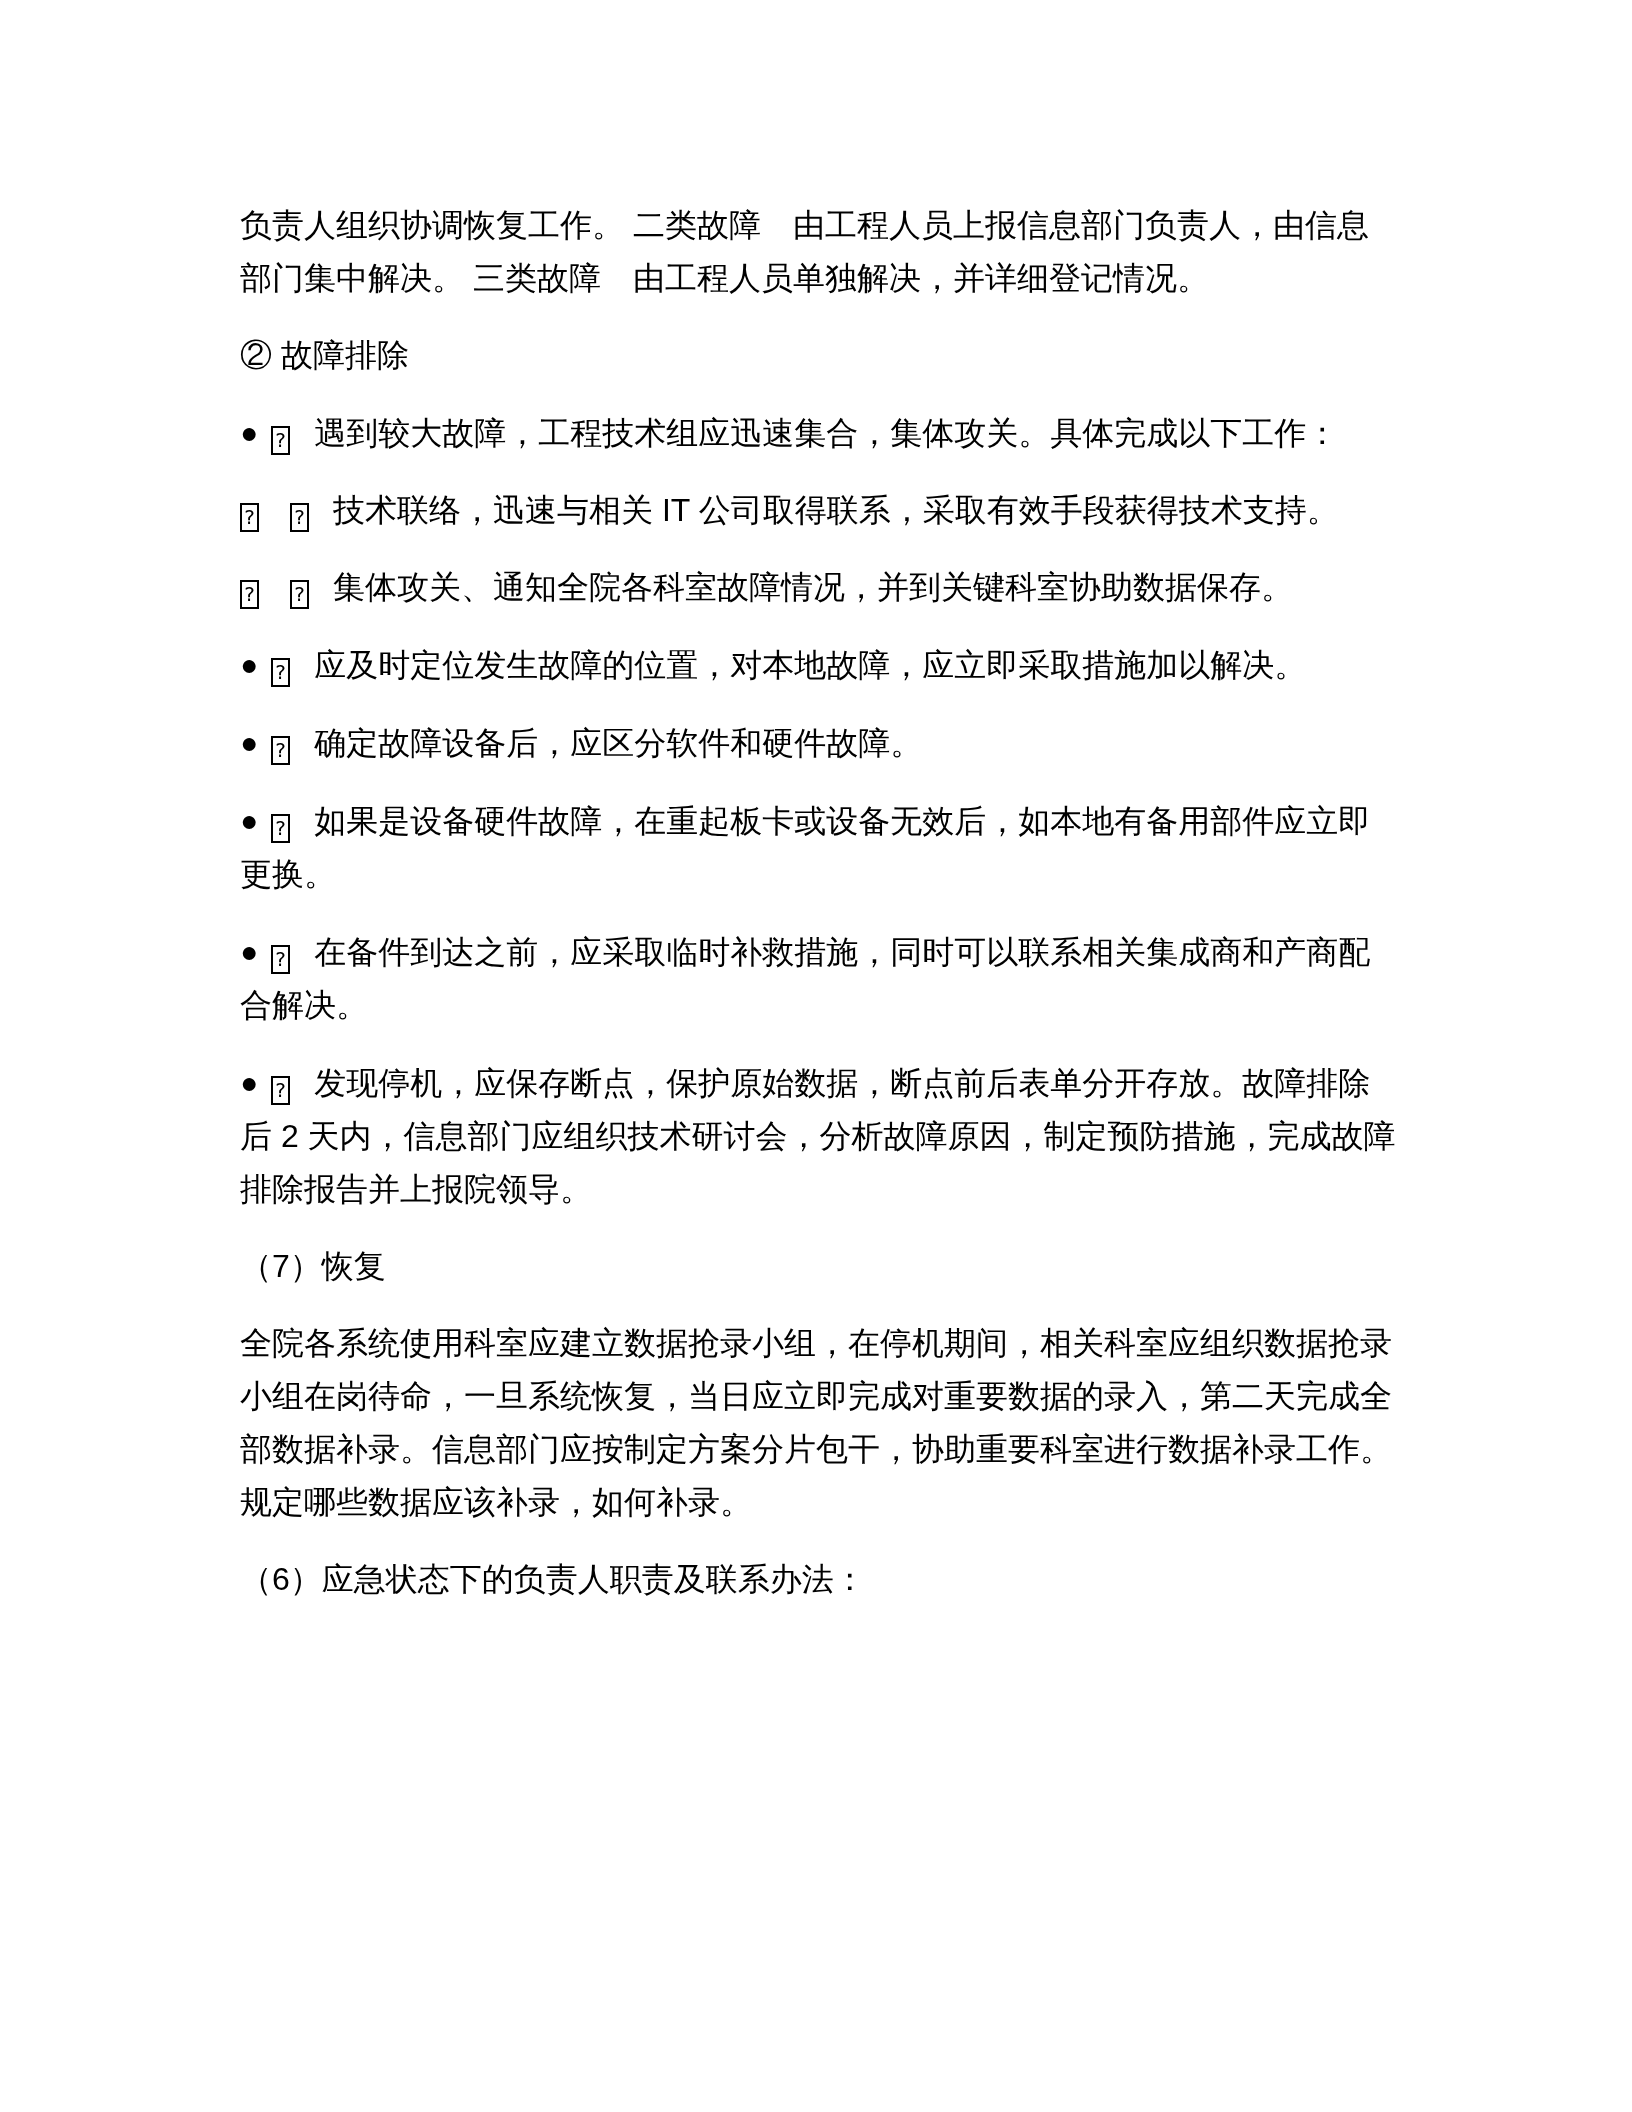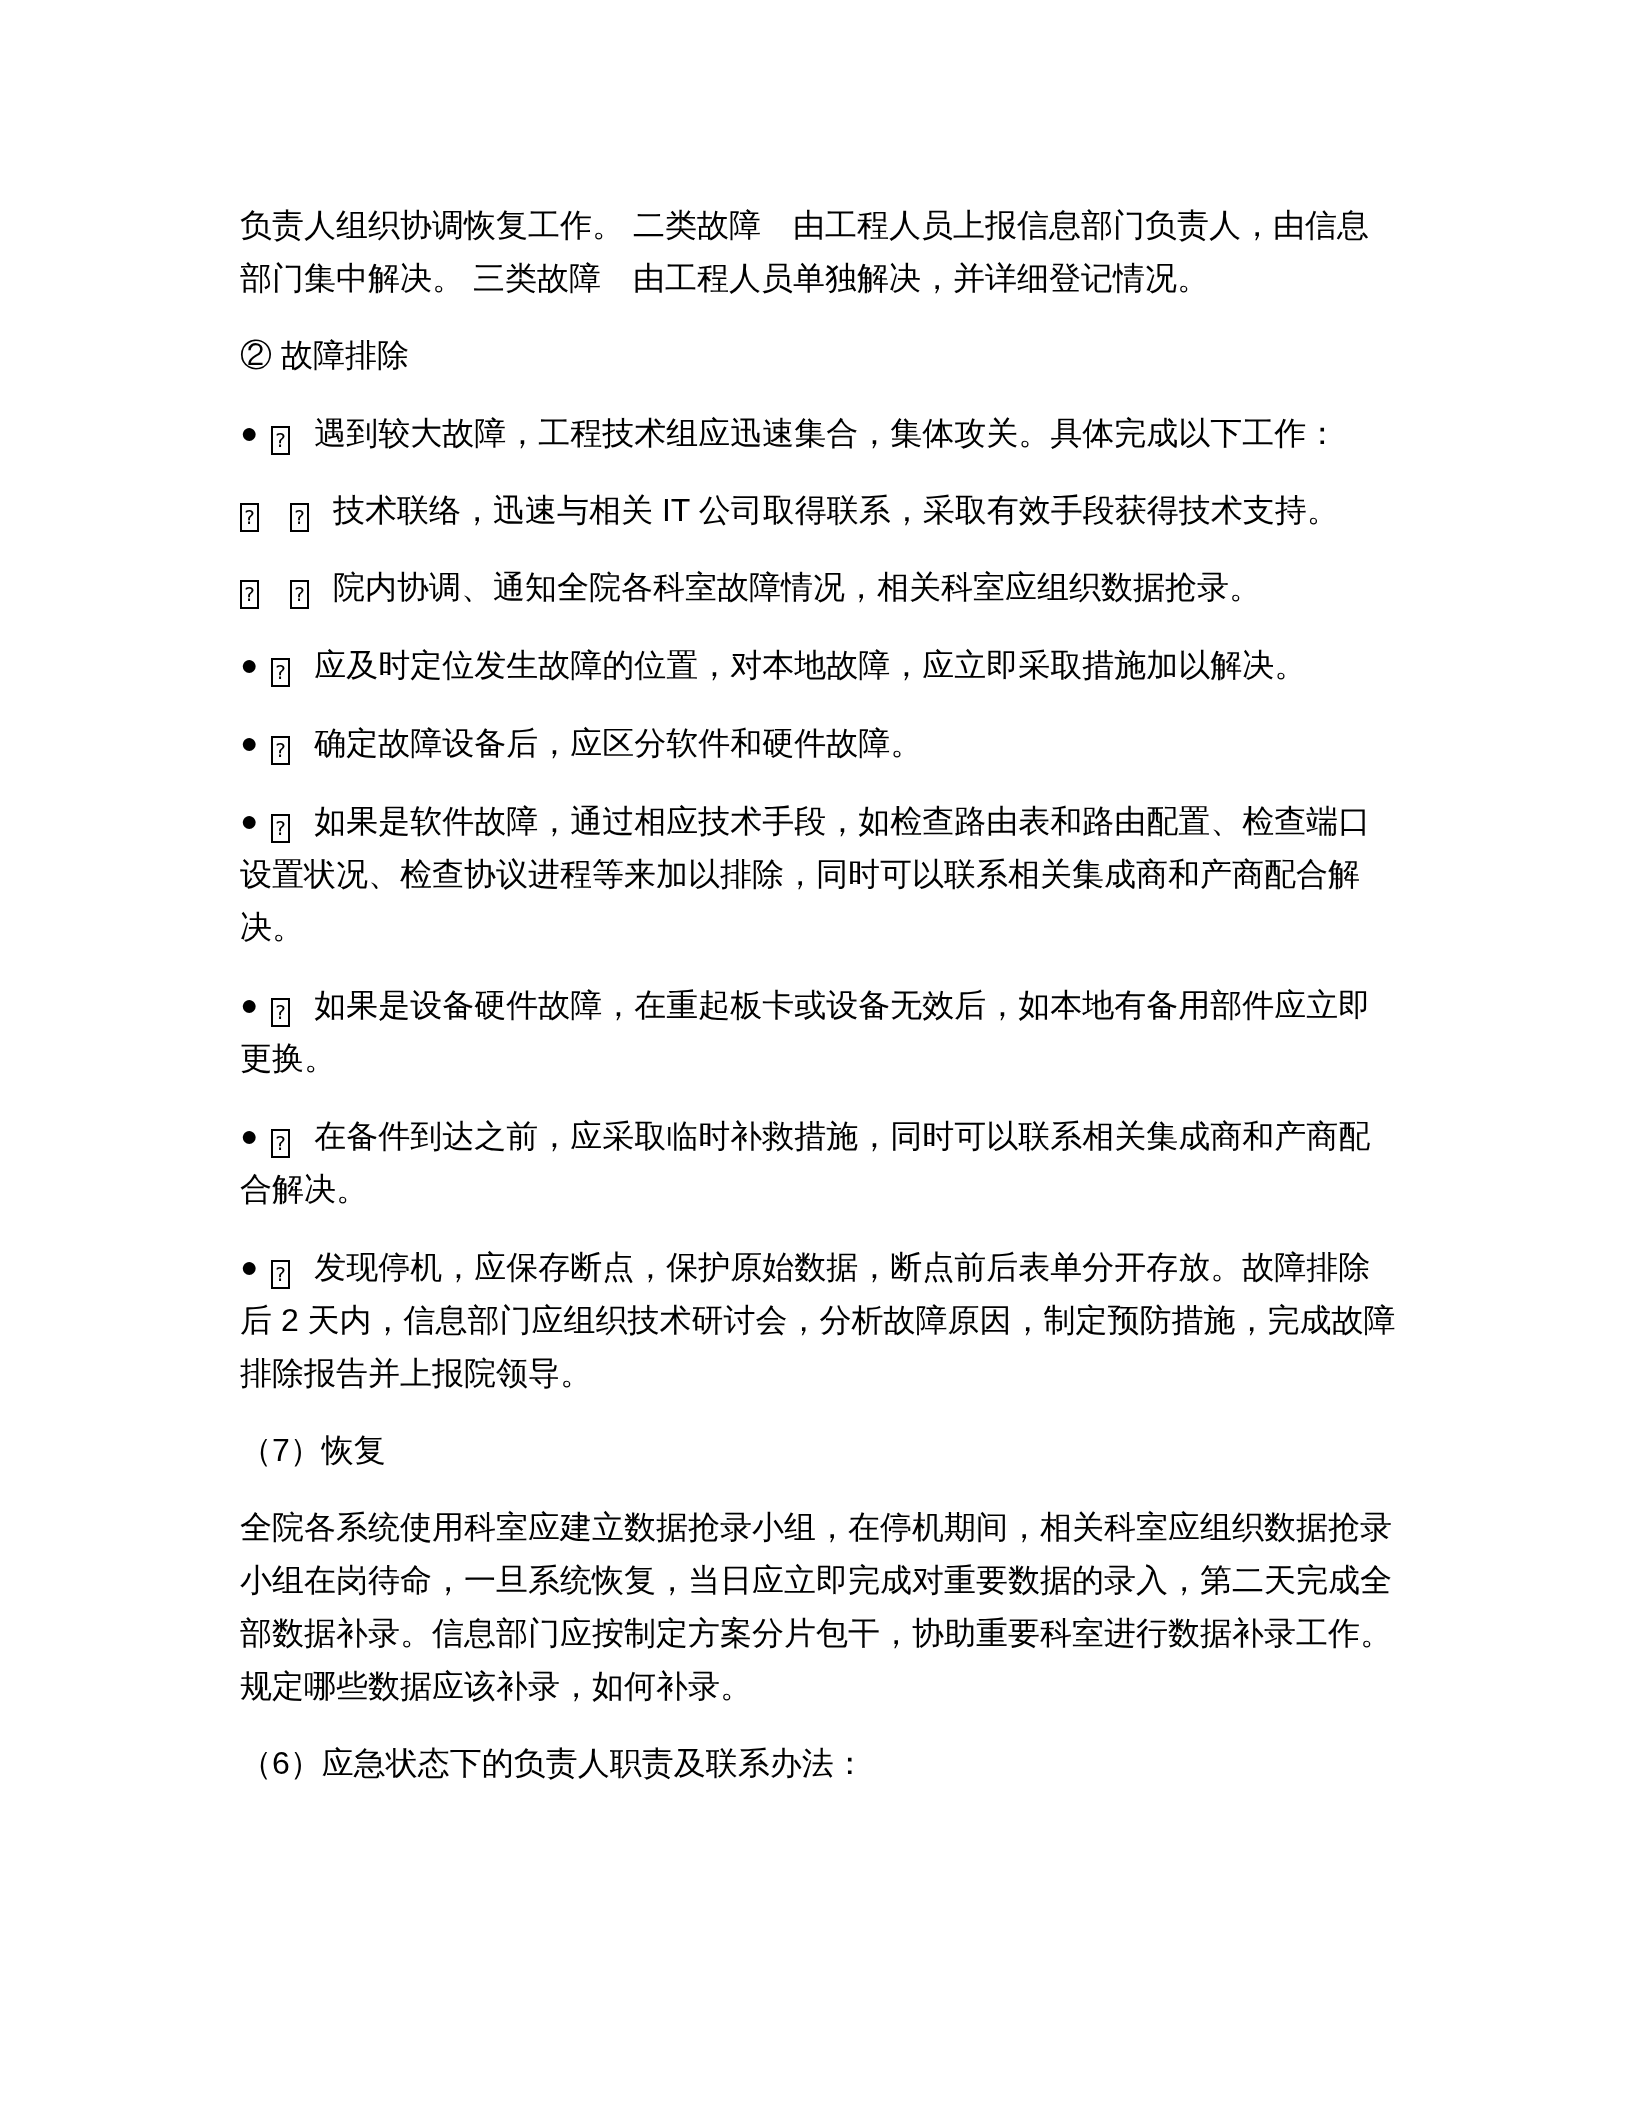--- a/index.html
+++ b/index.html
@@ -61,29 +61,26 @@
   <p class="para"><span class="txt">负责人组织协调恢复工作。 二类故障　由工程人员上报信息部门负责人，由信息
 部门集中解决。 三类故障　由工程人员单独解决，并详细登记情况。</span></p>
 
   <p class="para"><span class="txt">② 故障排除</span></p>
 
   <p class="para"><span class="dot">●</span><span class="tofu">?</span><span class="txt">遇到较大故障，工程技术组应迅速集合，集体攻关。具体完成以下工作：</span></p>
 
 
   <p class="para"><span class="tofu tofu-a">?</span><span class="tofu">?</span><span class="txt">技术联络，迅速与相关 IT 公司取得联系，采取有效手段获得技术支持。</span></p>
 
-  <p class="para"><span class="tofu tofu-a">?</span><span class="tofu">?</span><span class="txt">院内协调、通知全院各科室故障情况，相关科室应组织数据抢录。</span></p>
+  <p class="para"><span class="tofu tofu-a">?</span><span class="tofu">?</span><span class="txt">集体攻关、通知全院各科室故障情况，并到关键科室协助数据保存。</span></p>
 
   <p class="para"><span class="dot">●</span><span class="tofu">?</span><span class="txt">应及时定位发生故障的位置，对本地故障，应立即采取措施加以解决。</span></p>
 
   <p class="para"><span class="dot">●</span><span class="tofu">?</span><span class="txt">确定故障设备后，应区分软件和硬件故障。</span></p>
 
-  <p class="para"><span class="dot">●</span><span class="tofu">?</span><span class="txt">如果是软件故障，通过相应技术手段，如检查路由表和路由配置、检查端口
-设置状况、检查协议进程等来加以排除，同时可以联系相关集成商和产商配合解
-决。</span></p>
 
   <p class="para"><span class="dot">●</span><span class="tofu">?</span><span class="txt">如果是设备硬件故障，在重起板卡或设备无效后，如本地有备用部件应立即
 更换。</span></p>
 
   <p class="para"><span class="dot">●</span><span class="tofu">?</span><span class="txt">在备件到达之前，应采取临时补救措施，同时可以联系相关集成商和产商配
 合解决。</span></p>
 
   <p class="para"><span class="dot">●</span><span class="tofu">?</span><span class="txt">发现停机，应保存断点，保护原始数据，断点前后表单分开存放。故障排除
 后 2 天内，信息部门应组织技术研讨会，分析故障原因，制定预防措施，完成故障
 排除报告并上报院领导。</span></p>

